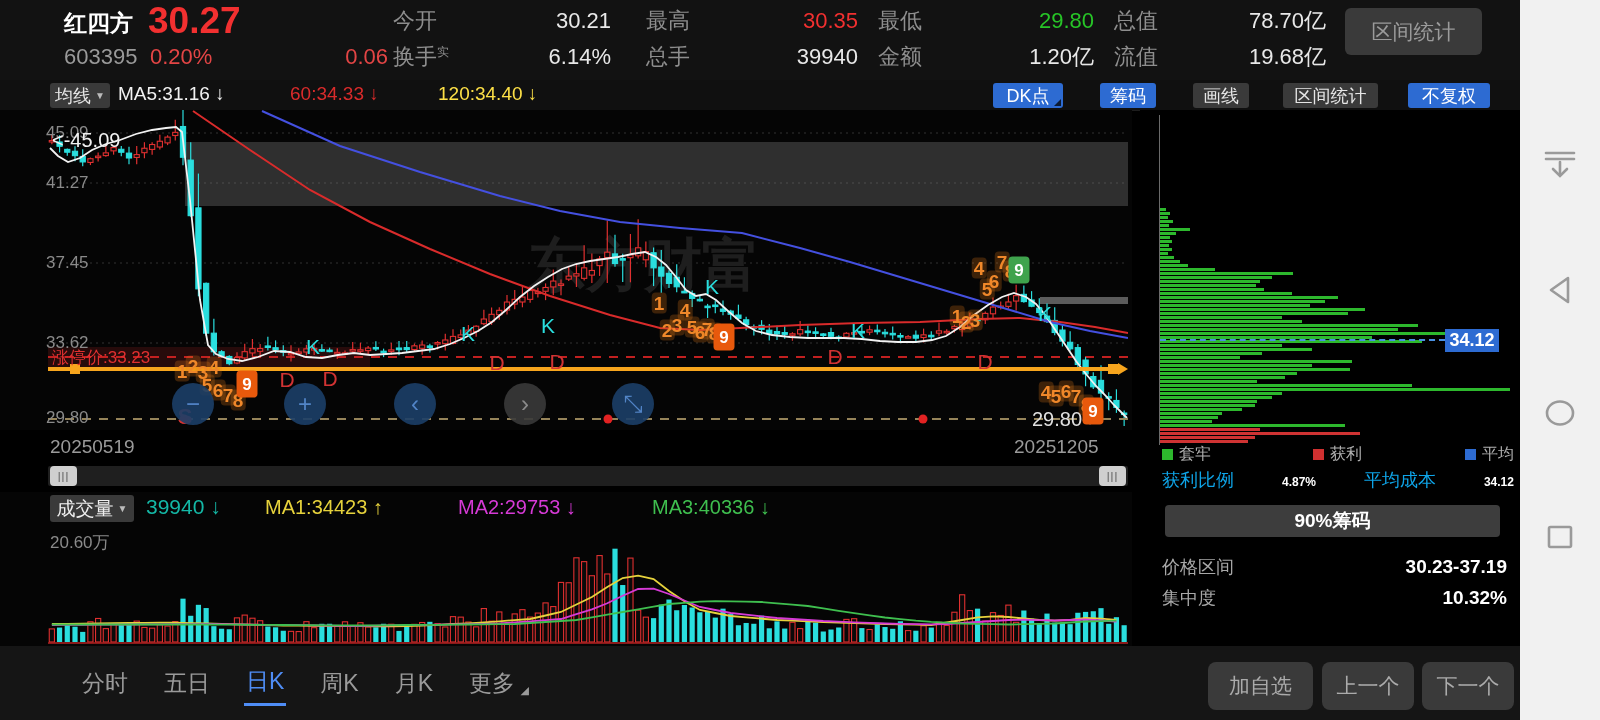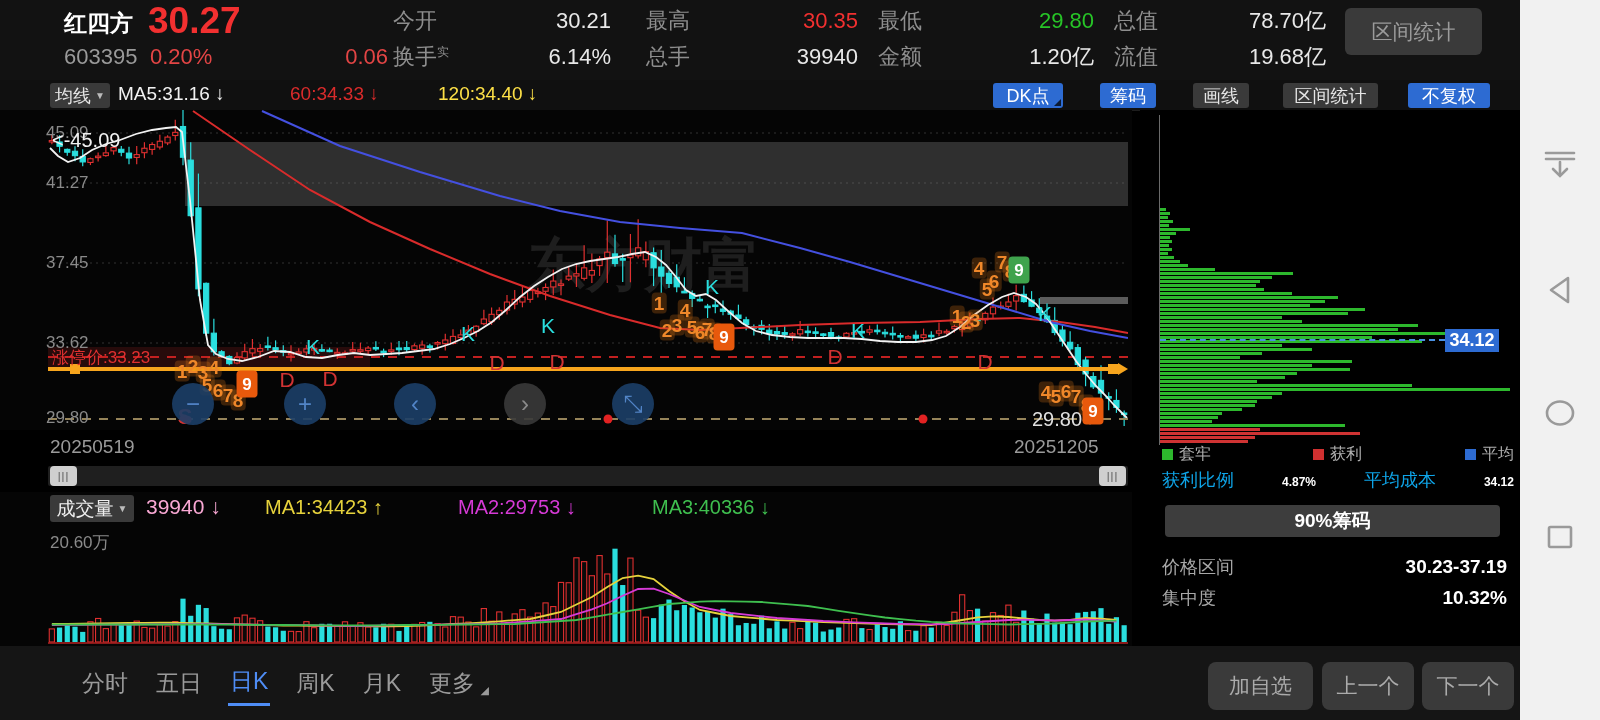--- a/index.html
+++ b/index.html
@@ -49,21 +49,21 @@
   .nav-circle span{font-size:24px;line-height:1;}
   
   #dates-row .d{position:absolute;top:436px;font-size:19px;color:#9a9a9a;}
   #scroll-track{position:absolute;left:48px;top:466px;width:1080px;height:20px;background:#1f1f1f;border-radius:2px;}
   .scroll-handle{position:absolute;top:0;width:27px;height:20px;background:#cfcfcf;border-radius:4px;
     display:flex;align-items:center;justify-content:center;color:#555;font-size:11px;letter-spacing:1px;}
   
   #vol-header{position:absolute;left:0;top:492px;width:1132px;height:34px;background:#050505;}
   #vol-sel{position:absolute;left:50px;top:3px;width:84px;height:27px;background:#3a3a3a;border-radius:3px;
     color:#f0f0f0;font-size:19px;display:flex;align-items:center;justify-content:center;}
-  #vol-value{position:absolute;left:146px;top:3px;font-size:21px;color:#f9a8d4;}
+  #vol-value{position:absolute;left:146px;top:3px;font-size:21px;color:#14b8a6;}
   #vol-chart{position:absolute;left:0;top:526px;width:1132px;height:120px;background:#050505;}
   #vol-scale{position:absolute;left:50px;top:5px;font-size:17px;color:#8a8a8a;}
   
   #right-panel{position:absolute;left:1140px;top:110px;width:380px;height:536px;background:#000;}
   #chip-axis{position:absolute;left:19px;top:5px;width:1px;height:330px;background:#6a6a6a;}
   .chip-bar{position:absolute;height:3px;}
   #avg-dash{position:absolute;left:20px;top:229px;width:285px;border-top:2px dashed #4a90e2;}
   #avg-label{position:absolute;left:305px;top:219px;width:54px;height:23px;background:#2d6bd2;color:#fff;
     font-size:18px;font-weight:bold;display:flex;align-items:center;justify-content:center;}
   .legend-row{position:absolute;left:0;top:334px;width:375px;height:22px;}
@@ -71,21 +71,21 @@
   .leg i{width:11px;height:11px;margin-right:6px;display:inline-block;}
   #stats-row{position:absolute;left:22px;top:358px;width:352px;display:flex;justify-content:space-between;align-items:baseline;}
   #stats-row .sl{color:#0ea5e9;font-size:18px;} #stats-row .sv{color:#fff;font-size:12px;font-weight:bold;}
   #chip-tabs{position:absolute;left:25px;top:395px;width:335px;height:32px;background:#1c1c1c;border-radius:4px;display:flex;overflow:hidden;}
   .chip-tab{flex:1;display:flex;align-items:center;justify-content:center;font-size:19px;color:#8a8a8a;}
   .chip-tab.active{background:#3d3d3d;color:#fff;font-weight:bold;}
   .rp-row{position:absolute;left:22px;width:345px;display:flex;justify-content:space-between;align-items:center;}
   .rp-row .rl{color:#a8a8a8;font-size:18px;} .rp-row .rv{color:#fff;font-size:19px;font-weight:bold;}
   
   #bottom-bar{position:absolute;left:0;top:646px;width:1520px;height:74px;background:#151515;}
-  #period-tabs{position:absolute;left:80px;top:0;height:74px;display:flex;gap:24px;align-items:center;}
+  #period-tabs{position:absolute;left:80px;top:0;height:74px;display:flex;gap:32px;align-items:center;}
   .p-tab{font-size:23px;color:#9a9a9a;padding:6px 2px;position:relative;}
   .p-tab.active{color:#4f8df5;border-bottom:3px solid #4f8df5;}
   .p-tab .tri{position:absolute;right:-12px;bottom:8px;font-size:11px;color:#9a9a9a;}
   .bb-btn{position:absolute;top:16px;height:48px;background:#3a3a3a;border-radius:8px;color:#ababab;font-size:21px;
     display:flex;align-items:center;justify-content:center;}
   
   #nav-bar{position:absolute;left:1520px;top:0;width:80px;height:720px;background:#f1f1f1;}
   .nav-icon{position:absolute;left:50%;transform:translate(-50%,-50%);}
 </style>
 </head>

